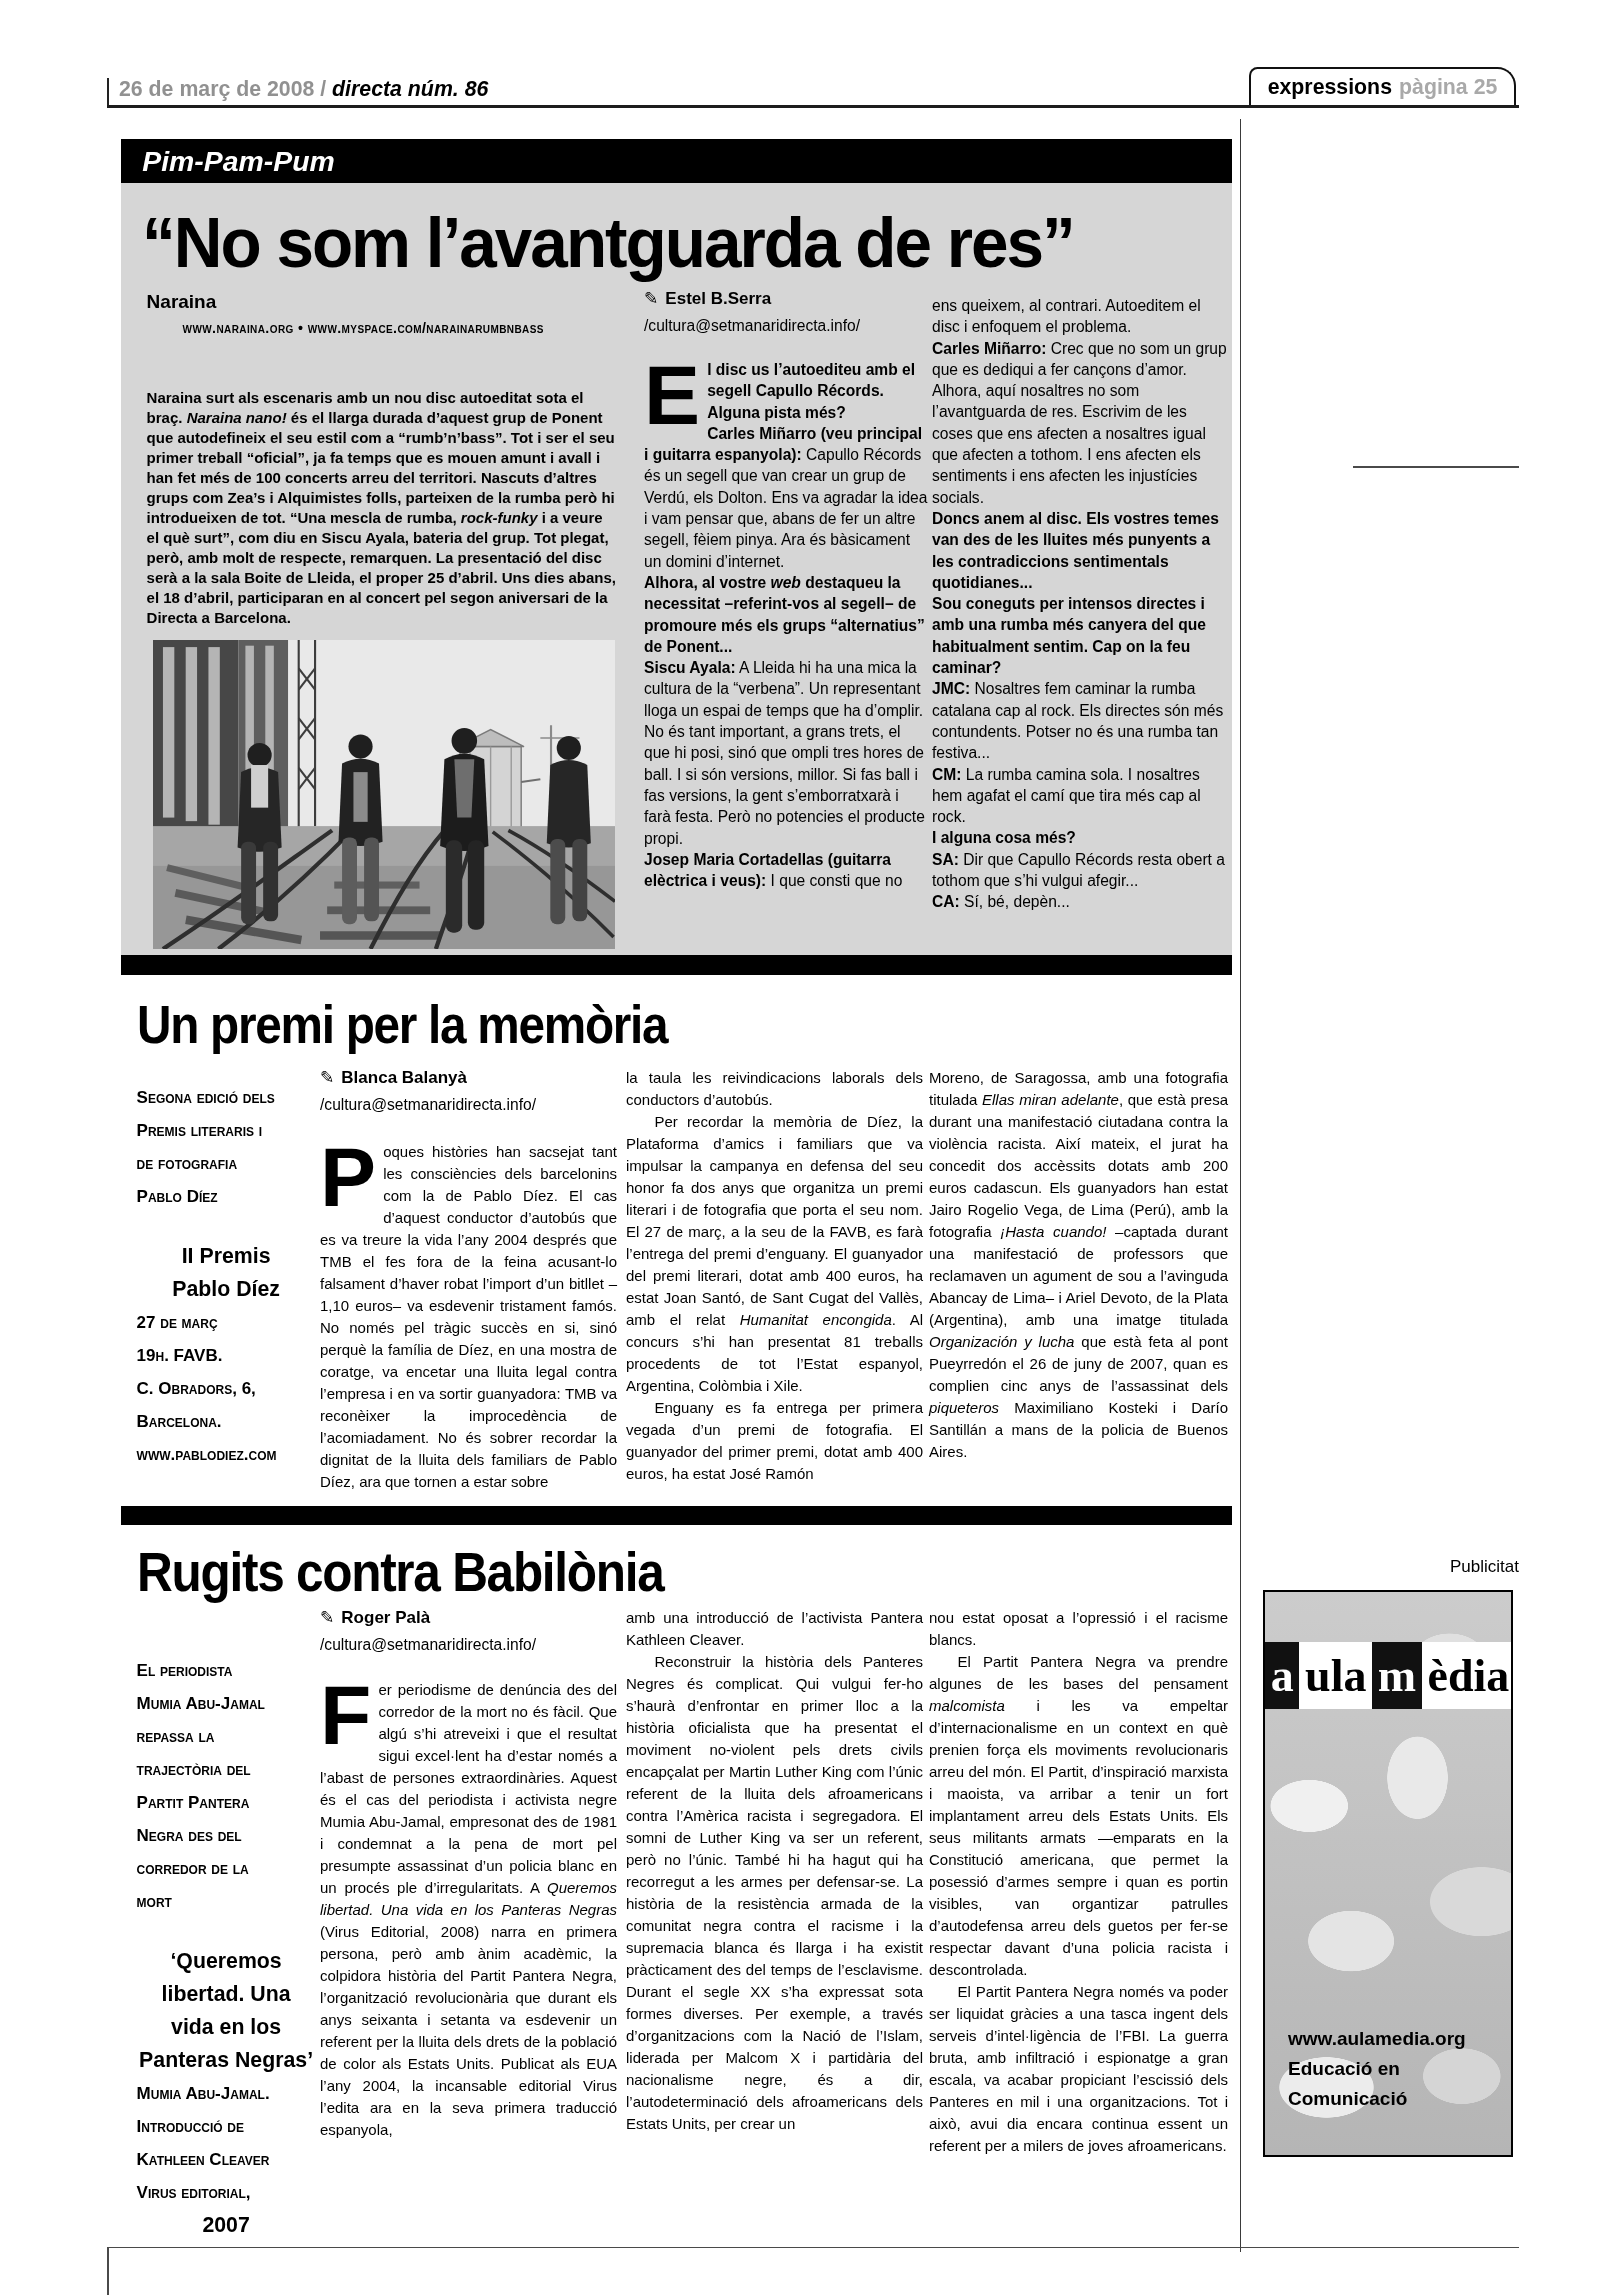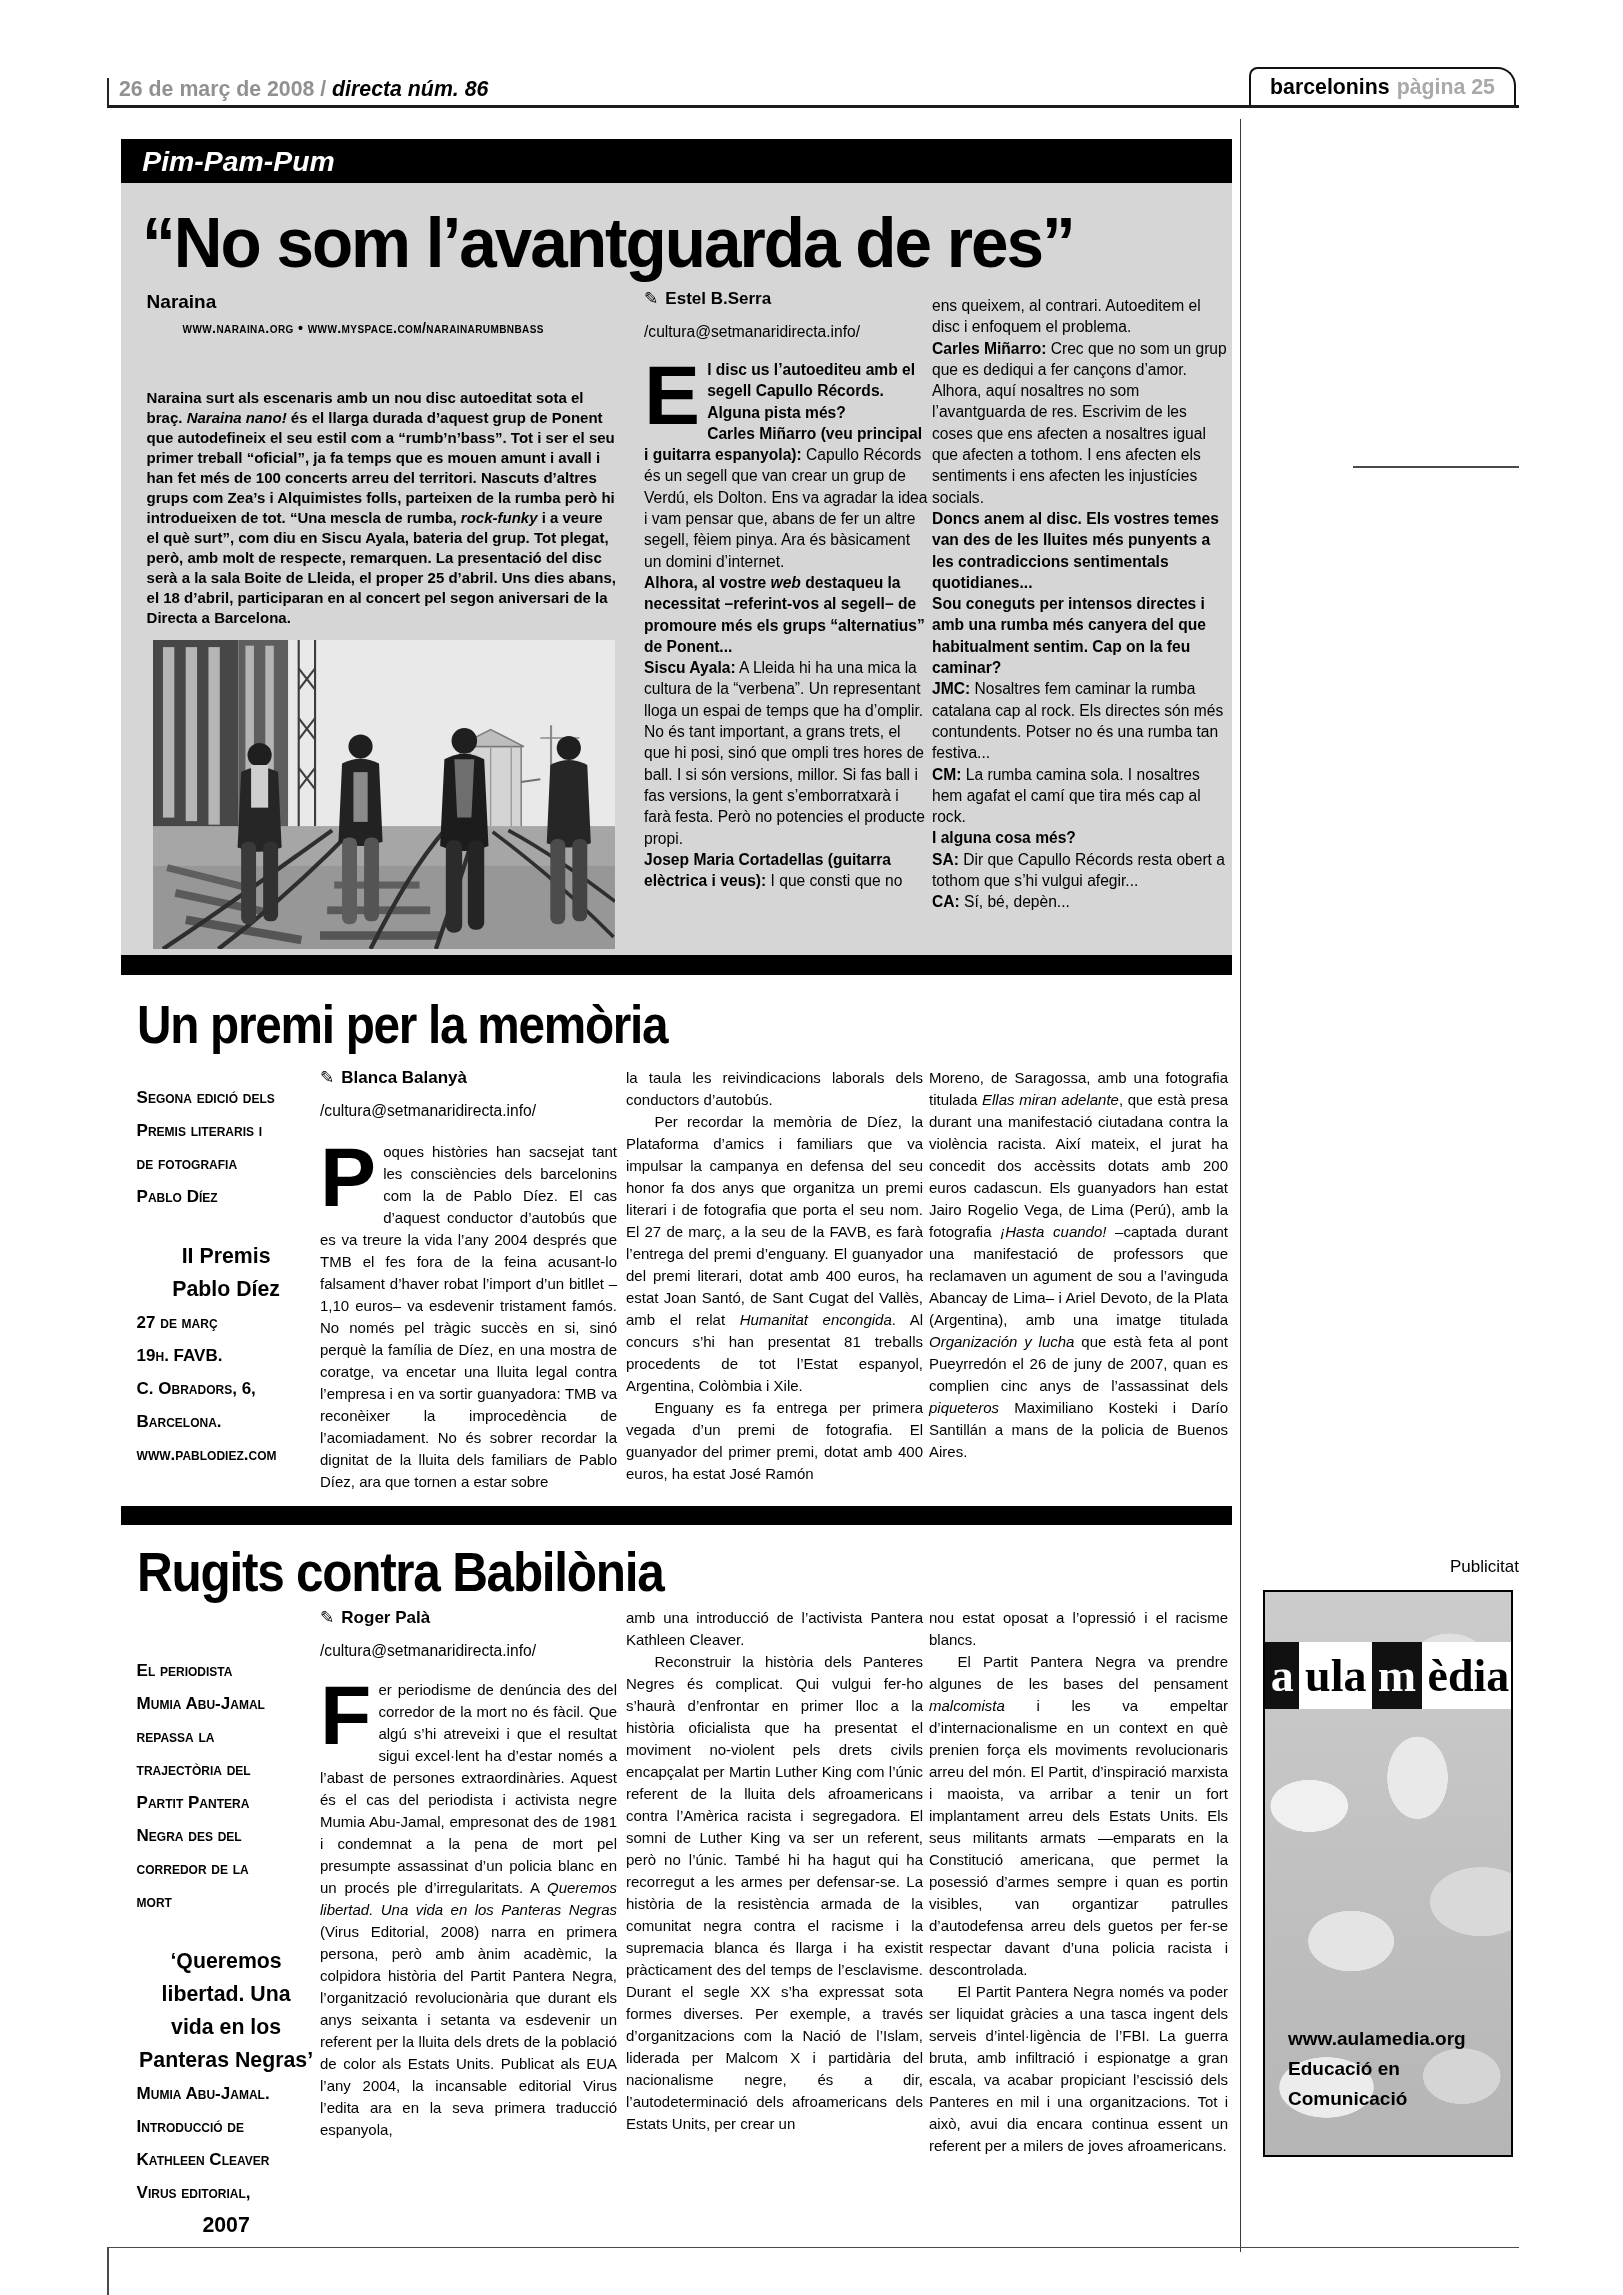--- a/index.html
+++ b/index.html
@@ -23,21 +23,21 @@
   .foot-tick { position:absolute; left:107px; top:2247px; width:2.1px; height:48px; background:#4a4a4a; }
 
   
   .rp { margin:0; }
   .rp span.b  { font-weight:bold; }
   .rp span.i  { font-style:italic; }
   .rp span.bi { font-weight:bold; font-style:italic; }
   .ind { text-indent:28.4px; }
   .dc { float:left; font-size:84px; line-height:65px; font-weight:800; margin:4.3px 7.1px 0 0; }
   .bl-name { font-size:17px; font-weight:800; }
-  .bl-mail { font-size:15.6px; margin-top:14px; }
+  .bl-mail { font-size:15.6px; margin-top:8px; }
   .pen { font-size:17px; margin-right:7.1px; font-weight:normal; }
 
   
   .a1 { position:absolute; left:121px; top:139px; width:1111px;border-radius:22px; }
   .a1-kicker { height:44px; background:#000; color:#fff; font-size:28.4px; font-weight:800; font-style:italic;
                display:flex; align-items:center; padding-left:21.3px; box-sizing:border-box; }
   .a1-body { position:relative; background:#d6d6d6; height:772px; }
   .a1-title { position:absolute; left:21.3px; top:18.5px; font-size:71px; font-weight:800; letter-spacing:-2.1px;
               white-space:nowrap; transform:scaleX(.95); transform-origin:left top; }
   .a1-band { position:absolute; left:25.6px; top:108px; font-size:19px; font-weight:800; }
@@ -101,21 +101,21 @@
 
 <div class="page">
 
   <div class="hdr-tick"></div>
   <div class="hdr-date">
     <span>26 de març de 2008 /</span>
     <span class="hdr-brand">directa núm. 86</span>
   </div>
   <div class="hdr-rule"></div>
   <div class="tab">
-    <span class="tab-sec">barcelonins</span>
+    <span class="tab-sec">expressions</span>
     <span class="tab-page">pàgina 25</span>
   </div>
   <div class="vdiv"></div>
   <div class="margin-line"></div>
   <div class="foot-rule"></div>
   <div class="foot-tick"></div>
 
   <div class="a1">
     <div class="a1-kicker">
       <span>Pim-Pam-Pum</span>

